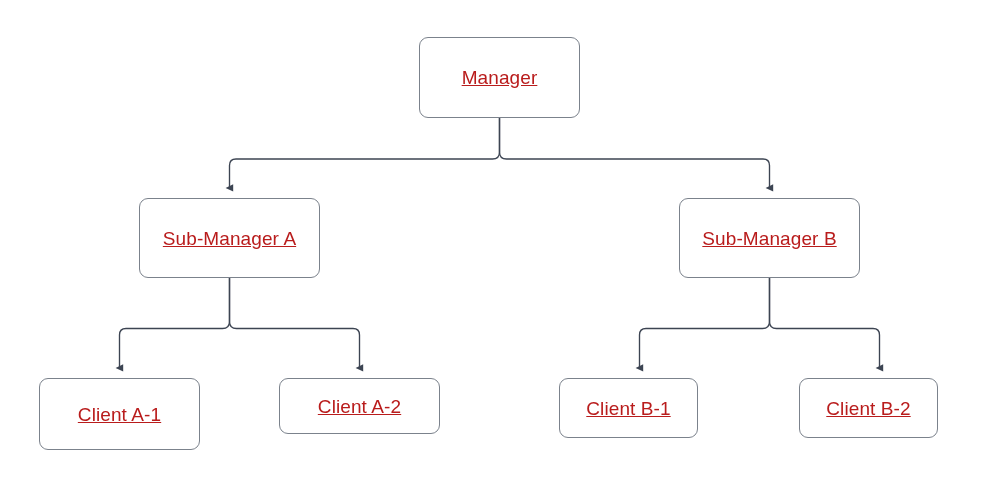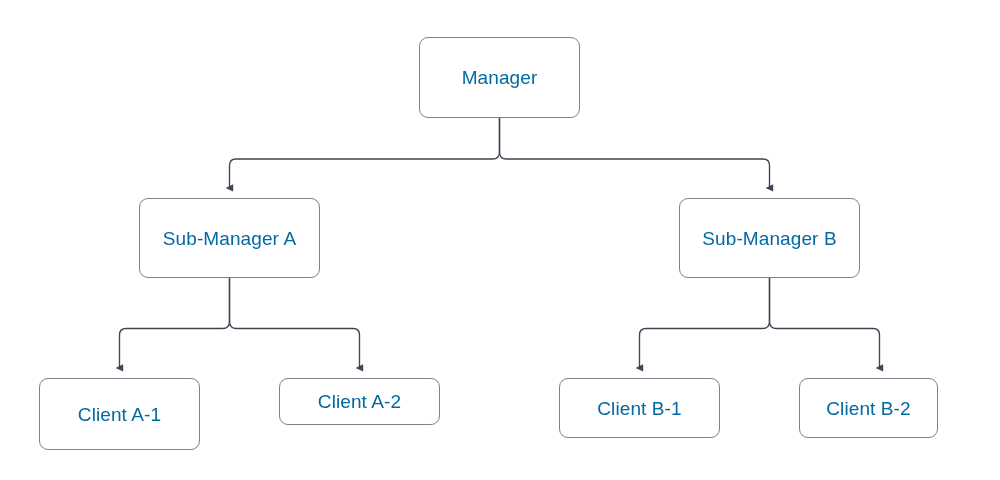--- a/index.html
+++ b/index.html
@@ -26,36 +26,37 @@
   }
   .node {
     position: absolute;
     box-sizing: border-box;
     background: #ffffff;
     border: 1.4px solid #7b828c;
     border-radius: 9px;
     display: flex;
     align-items: center;
     justify-content: center;
-    color: #0369a1;
+    color: #b91c1c;
     font-size: 19px;
     line-height: 1;
     letter-spacing: 0.1px;
     white-space: nowrap;
+    text-decoration: underline;
   }
   .node-label {
     display: block;
     pointer-events: none;
   }
   #n-manager   { left: 419px; top: 37px;  width: 161px; height: 81px; }
   #n-subA      { left: 139px; top: 198px; width: 181px; height: 80px; }
   #n-subB      { left: 679px; top: 198px; width: 181px; height: 80px; }
   #n-clientA1  { left: 39px;  top: 378px; width: 161px; height: 72px; }
-  #n-clientA2  { left: 279px; top: 378px; width: 161px; height: 47px; }
-  #n-clientB1  { left: 559px; top: 378px; width: 161px; height: 60px; }
+  #n-clientA2  { left: 279px; top: 378px; width: 161px; height: 56px; }
+  #n-clientB1  { left: 559px; top: 378px; width: 139px; height: 60px; }
   #n-clientB2  { left: 799px; top: 378px; width: 139px; height: 60px; }
 </style>
 </head>
 <body>
 
 <div id="canvas">
 
   <svg id="edges" viewBox="0 0 1000 480" width="1000" height="480" xmlns="http://www.w3.org/2000/svg">
     <defs>
       <marker id="arrowhead" markerWidth="9" markerHeight="9" refX="4.6" refY="4.3" orient="auto" markerUnits="userSpaceOnUse">

